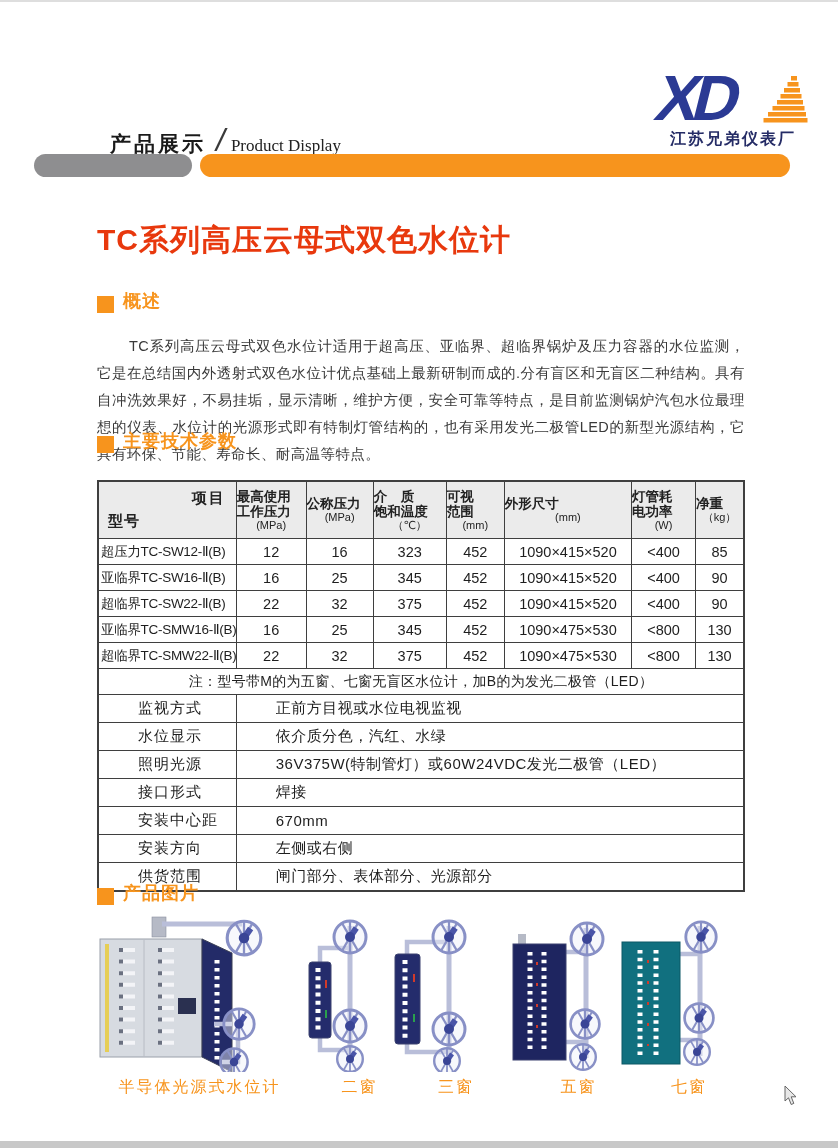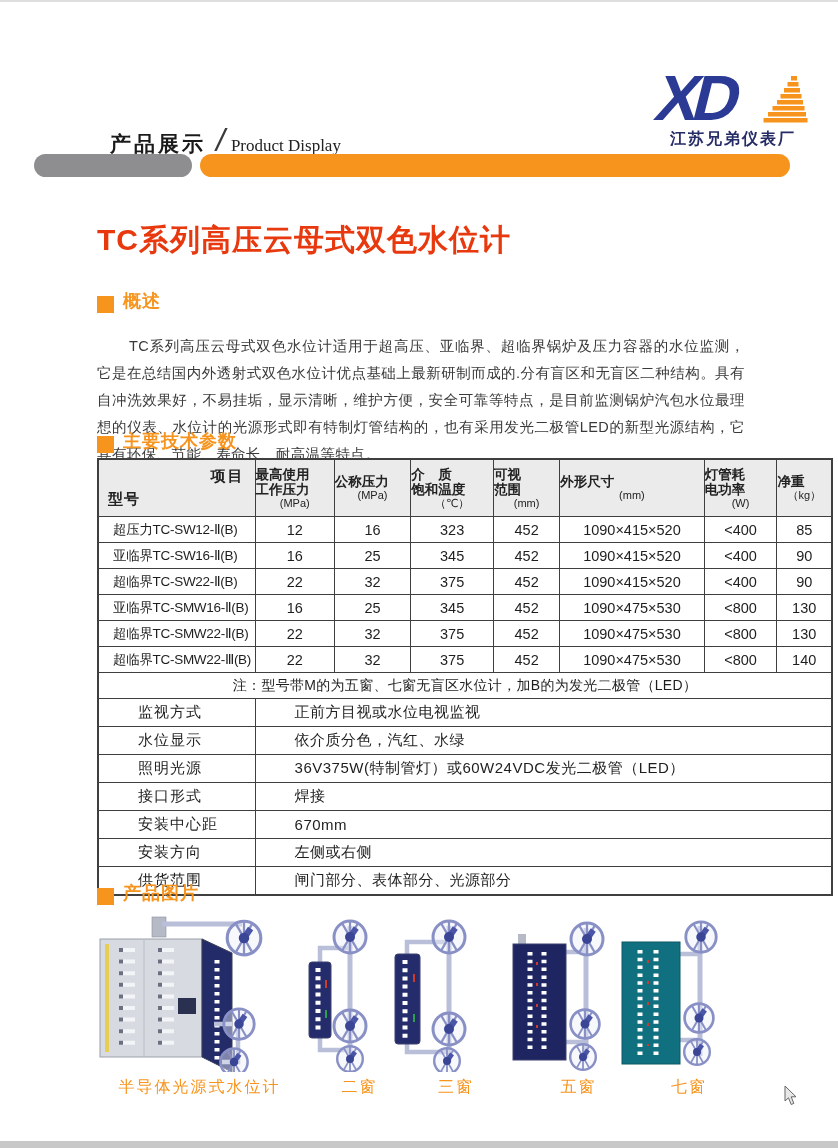--- a/index.html
+++ b/index.html
@@ -26,34 +26,34 @@
 
   .sec{position:absolute;left:97px;display:flex;align-items:flex-end;gap:9px;}
   .sq{width:17px;height:17px;background:#F7941D;flex:none;}
   .st{font-size:18px;font-weight:bold;color:#F7941D;letter-spacing:1px;}
 
   .overview-text{position:absolute;left:97px;top:318px;width:648px;font-size:14.5px;
                  line-height:27px;color:#3a3a3a;text-align:justify;text-indent:2.2em;
                  letter-spacing:0.4px;}
 
   
-  .spec-table{position:absolute;left:97px;top:458px;width:736px;border-collapse:collapse;
+  .spec-table{position:absolute;left:97px;top:480px;width:648px;border-collapse:collapse;
               table-layout:fixed;}
   .spec-table th,.spec-table td{border:1px solid #3f3f3f;padding:0;}
   .spec-table{border:2px solid #3f3f3f;}
   .spec-table thead th{background:#EBEBEB;height:56px;vertical-align:middle;}
   .h-line{font-size:13.5px;font-weight:bold;color:#222;line-height:15px;text-align:left;}
   .h-unit{font-size:11px;font-weight:normal;color:#222;line-height:13px;text-align:center;}
   th.corner{position:relative;background-color:#EBEBEB;
     background-image:linear-gradient(to bottom right,transparent calc(50% - 0.7px),
       #3f3f3f calc(50% - 0.7px),#3f3f3f calc(50% + 0.7px),transparent calc(50% + 0.7px));}
   .corner-top{position:absolute;top:7px;right:10px;font-size:15px;font-weight:bold;color:#222;letter-spacing:2px;}
   .corner-bottom{position:absolute;bottom:7px;left:9px;font-size:15px;font-weight:bold;color:#222;letter-spacing:1px;}
   .spec-table tbody td{height:25px;text-align:center;font-size:14.5px;color:#1e1e1e;background:#fff;}
-  .spec-table td.model{text-align:left;padding-left:14px;font-size:13.5px;letter-spacing:-0.3px;white-space:nowrap;}
+  .spec-table td.model{text-align:left;padding-left:2px;font-size:13.5px;letter-spacing:-0.3px;white-space:nowrap;}
   .spec-table tr.note-row td{height:25px;font-size:14px;text-align:center;letter-spacing:0.3px;}
   .spec-table tr.detail-row td{height:27px;padding-left:39px;}
   .spec-table td.dlabel{text-align:left;padding-left:24px;font-size:15px;letter-spacing:1px;}
   .spec-table td.dvalue{text-align:left;padding-left:72px;font-size:15px;letter-spacing:0.5px;}
 
   
   .fig{position:absolute;top:912px;display:flex;flex-direction:column;align-items:center;}
   .fig svg{display:block;}
   .fig-label{margin-top:5px;font-size:16px;font-weight:normal;color:#F7941D;letter-spacing:2px;white-space:nowrap;margin-left:37px;}
   .cursor{position:absolute;left:784px;top:1086px;}
@@ -209,30 +209,20 @@
         <tr class="data-row">
           <td class="model">超临界TC-SMW22-Ⅱ(B)</td>
           <td class="val">22</td>
           <td class="val">32</td>
           <td class="val">375</td>
           <td class="val">452</td>
           <td class="val">1090×475×530</td>
           <td class="val">&lt;800</td>
           <td class="val">130</td>
         </tr>
-        <tr class="data-row">
-          <td class="model">超临界TC-SMW22-Ⅲ(B)</td>
-          <td class="val">22</td>
-          <td class="val">32</td>
-          <td class="val">375</td>
-          <td class="val">452</td>
-          <td class="val">1090×475×530</td>
-          <td class="val">&lt;800</td>
-          <td class="val">140</td>
-        </tr>
         <tr class="note-row">
           <td class="note" colspan="8">注：型号带M的为五窗、七窗无盲区水位计，加B的为发光二极管（LED）</td>
         </tr>
         <tr class="detail-row">
           <td class="dlabel">监视方式</td>
           <td class="dvalue" colspan="7">正前方目视或水位电视监视</td>
         </tr>
         <tr class="detail-row">
           <td class="dlabel">水位显示</td>
           <td class="dvalue" colspan="7">依介质分色，汽红、水绿</td>

